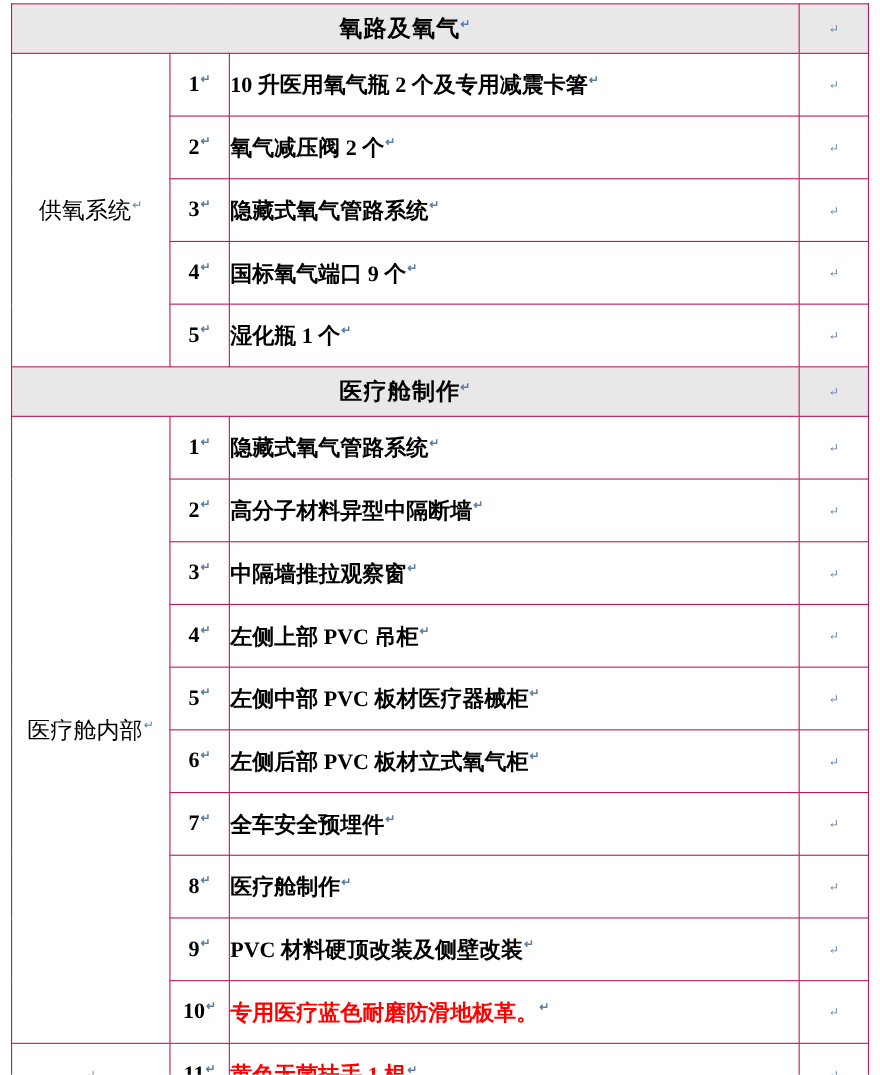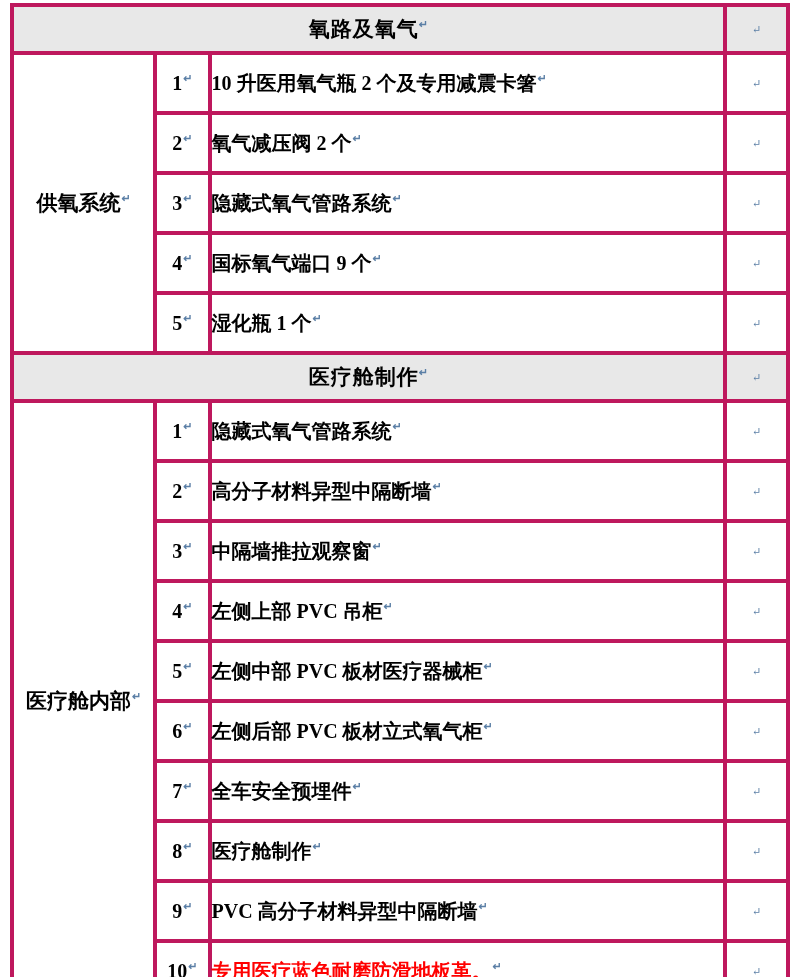--- a/index.html
+++ b/index.html
@@ -21,21 +21,21 @@
     box-sizing: border-box;
     padding: 0 10px;
   }
   table.spec {
     border-collapse: collapse;
     width: 780px;
     table-layout: fixed;
     margin: 3px 0 0 0;
   }
   table.spec td {
-    border: 4px solid #be185d;
+    border: 1px solid #be185d;
     padding: 0;
     vertical-align: middle;
     background: #ffffff;
   }
   
   col.c-cat { width: 142px; }
   col.c-num { width: 54px; }
   col.c-desc { width: 512px; }
   col.c-note { width: 62px; }
 
@@ -46,21 +46,21 @@
     font-weight: bold;
     height: 44px;
     letter-spacing: 1px;
   }
   .section-note {
     background: #e8e8e8 !important;
   }
   .cat-cell {
     text-align: center;
     font-size: 21px;
-    font-weight: bold;
+    font-weight: normal;
   }
   .num-cell {
     text-align: center;
     font-size: 20px;
     font-weight: bold;
     height: 56px;
   }
   .desc-cell {
     text-align: left;
     font-size: 20px;
@@ -171,21 +171,21 @@
         <td class="desc-cell"><span>全车安全预埋件</span><span class="pilcrow">↵</span></td>
         <td class="note-cell">↵</td>
       </tr>
       <tr>
         <td class="num-cell"><span>8</span><span class="pilcrow">↵</span></td>
         <td class="desc-cell"><span>医疗舱制作</span><span class="pilcrow">↵</span></td>
         <td class="note-cell">↵</td>
       </tr>
       <tr>
         <td class="num-cell"><span>9</span><span class="pilcrow">↵</span></td>
-        <td class="desc-cell"><span>PVC 高分子材料异型中隔断墙</span><span class="pilcrow">↵</span></td>
+        <td class="desc-cell"><span>PVC 材料硬顶改装及侧壁改装</span><span class="pilcrow">↵</span></td>
         <td class="note-cell">↵</td>
       </tr>
       <tr>
         <td class="num-cell"><span>10</span><span class="pilcrow">↵</span></td>
         <td class="desc-cell red"><span>专用医疗蓝色耐磨防滑地板革。</span><span class="pilcrow">↵</span></td>
         <td class="note-cell">↵</td>
       </tr>
 
       <tr>
         <td class="cat-cell note-cell">↵</td>

